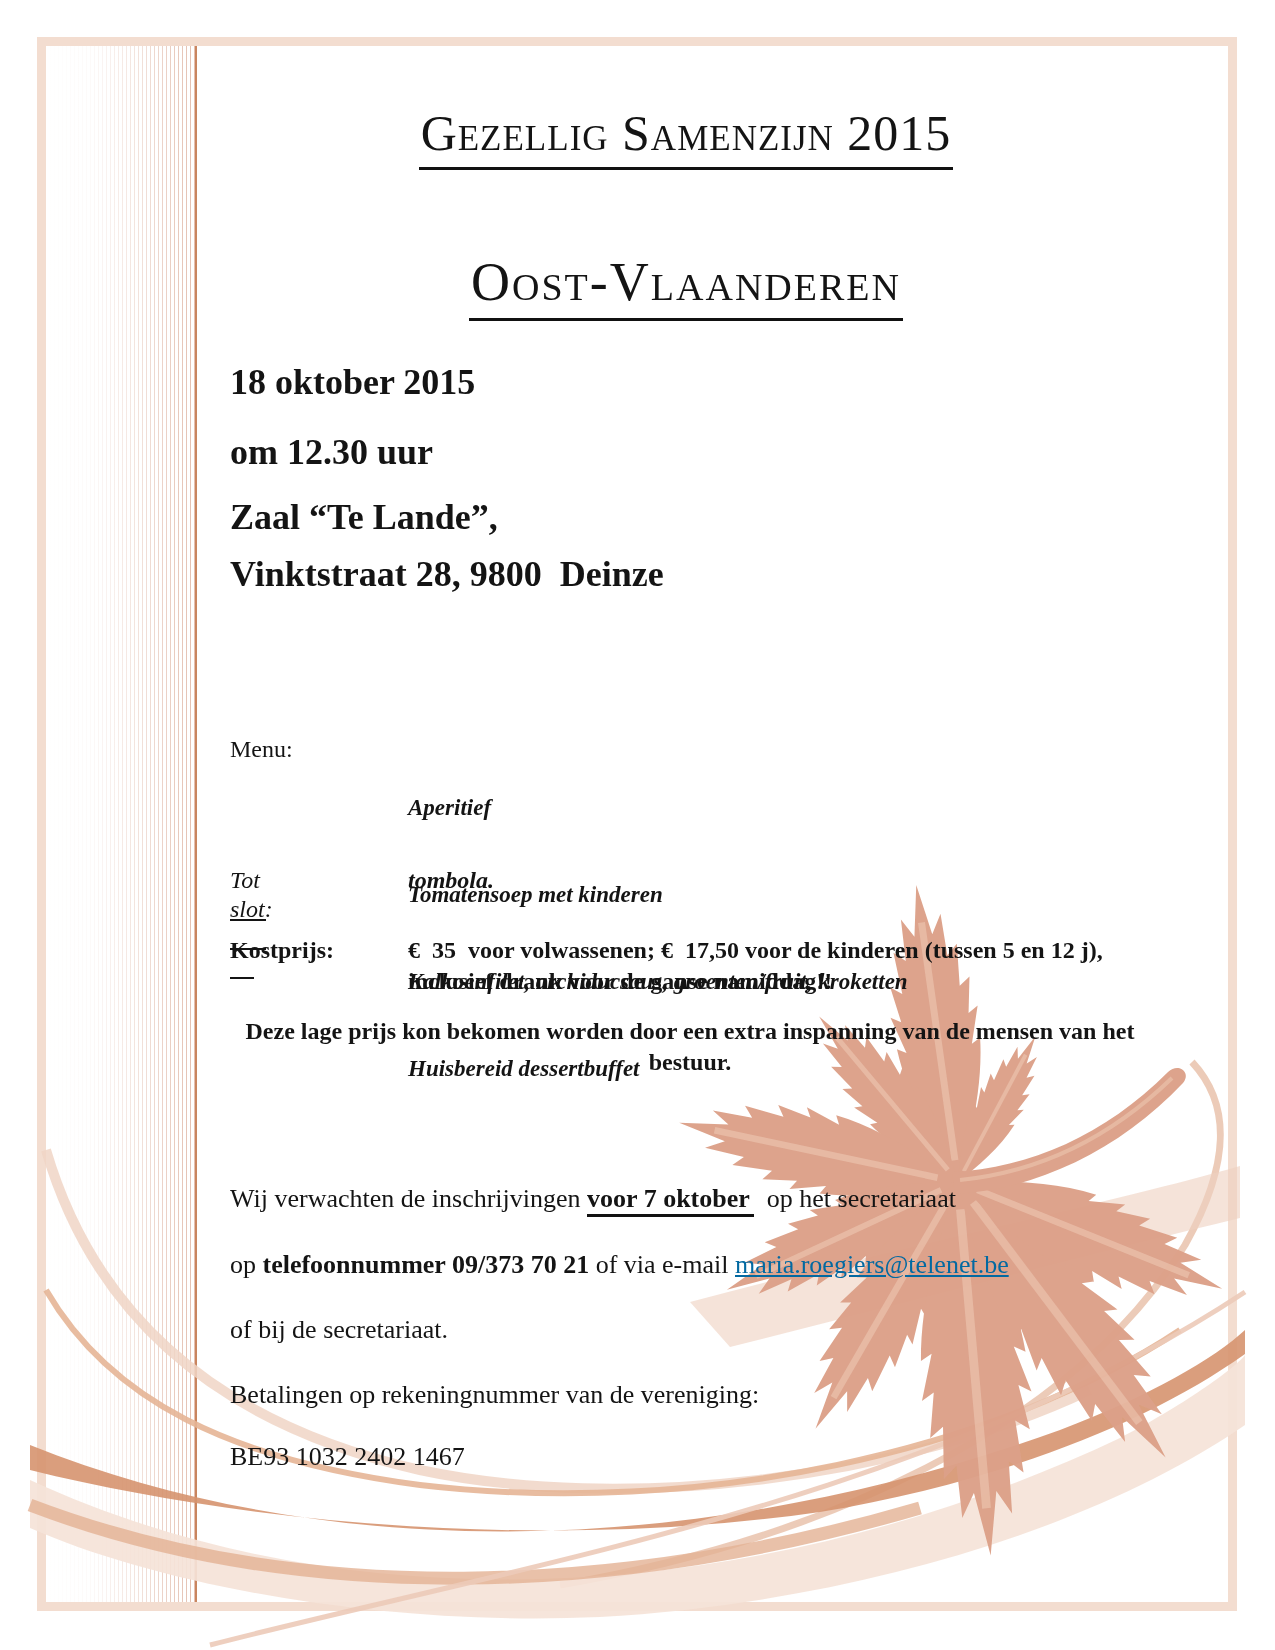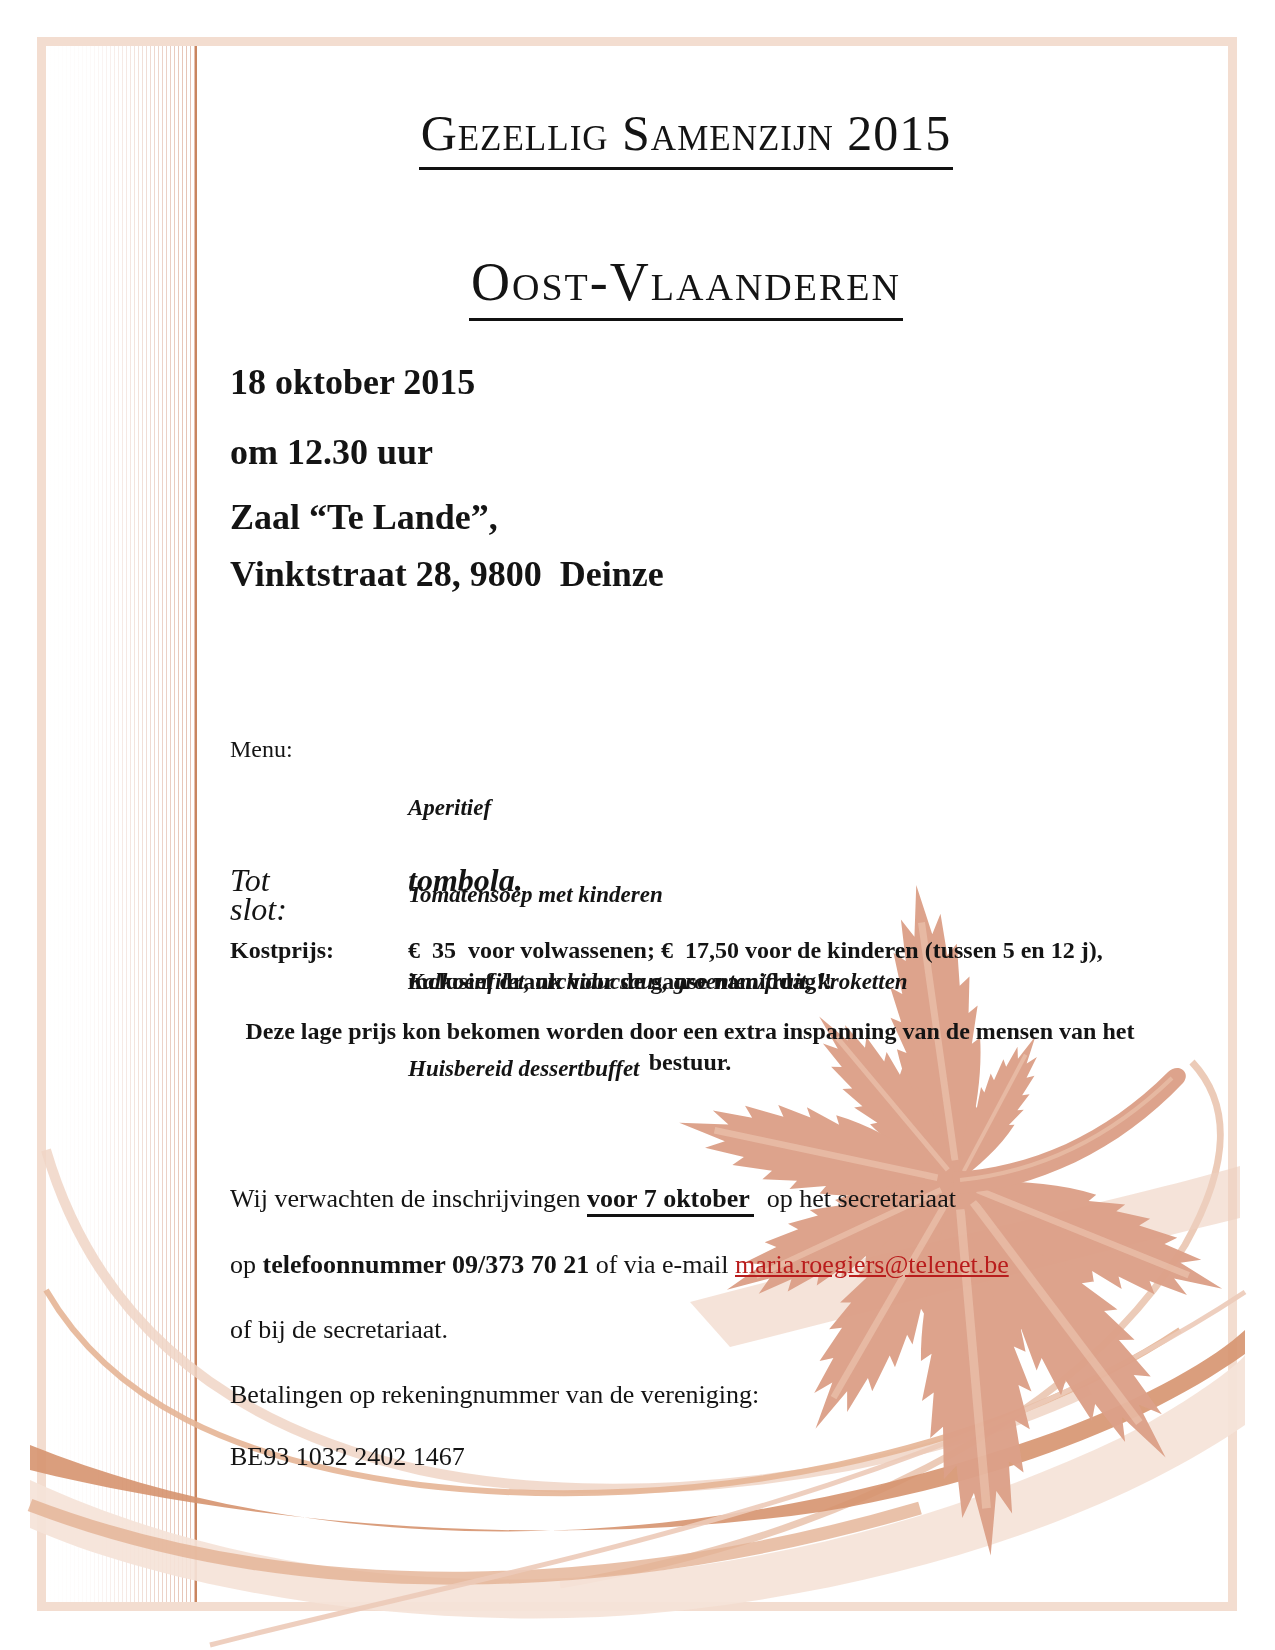--- a/index.html
+++ b/index.html
@@ -37,32 +37,32 @@
   }
   .title .u{border-bottom:3px solid #111;padding:0 2px 6px 2px;}
   .t1{top:107px;font-size:50px;}
   .t2{top:244px;font-size:54px;letter-spacing:2px;margin-top:10px;}
   .line{position:absolute;left:0;margin:0;white-space:pre-wrap;}
   .topinfo{font-size:36px;font-weight:700;line-height:1.1;}
   .row-label{position:absolute;left:0;top:0;white-space:pre-wrap;}
   .row-val{position:absolute;left:178px;top:0;width:745px;white-space:pre-wrap;}
   .menu-row{font-size:24px;line-height:29px;}
   .menu-row .row-val{font-style:italic;font-weight:700;font-size:23px;}
-  .totslot-row{font-size:32px;line-height:29px;}
+  .totslot-row{font-size:24px;line-height:29px;text-decoration:underline;}
   .totslot-row .row-label{font-style:italic;}
   .totslot-row .row-val{font-style:italic;font-weight:700;}
   .kost-row{font-size:24px;line-height:31px;font-weight:700;}
   .note{
     position:absolute;left:-6px;top:1012px;width:924px;
     text-align:center;font-size:24px;font-weight:700;line-height:31px;margin:4px;
   }
   .reg{font-size:26px;line-height:1.25;}
   .deadline{font-weight:700;border-bottom:3px solid #111;padding-bottom:1px;padding-right:4px;}
   .bold{font-weight:700;}
-  .email-link{color:#b91c1c;text-decoration:underline;cursor:pointer;}
+  .email-link{color:#0369a1;text-decoration:underline;cursor:pointer;}
   .mi{display:block;}
 </style>
 </head>
 <body>
 
 <div class="page">
 
   <div class="frame"></div>
   <div class="stripes"></div>
 

